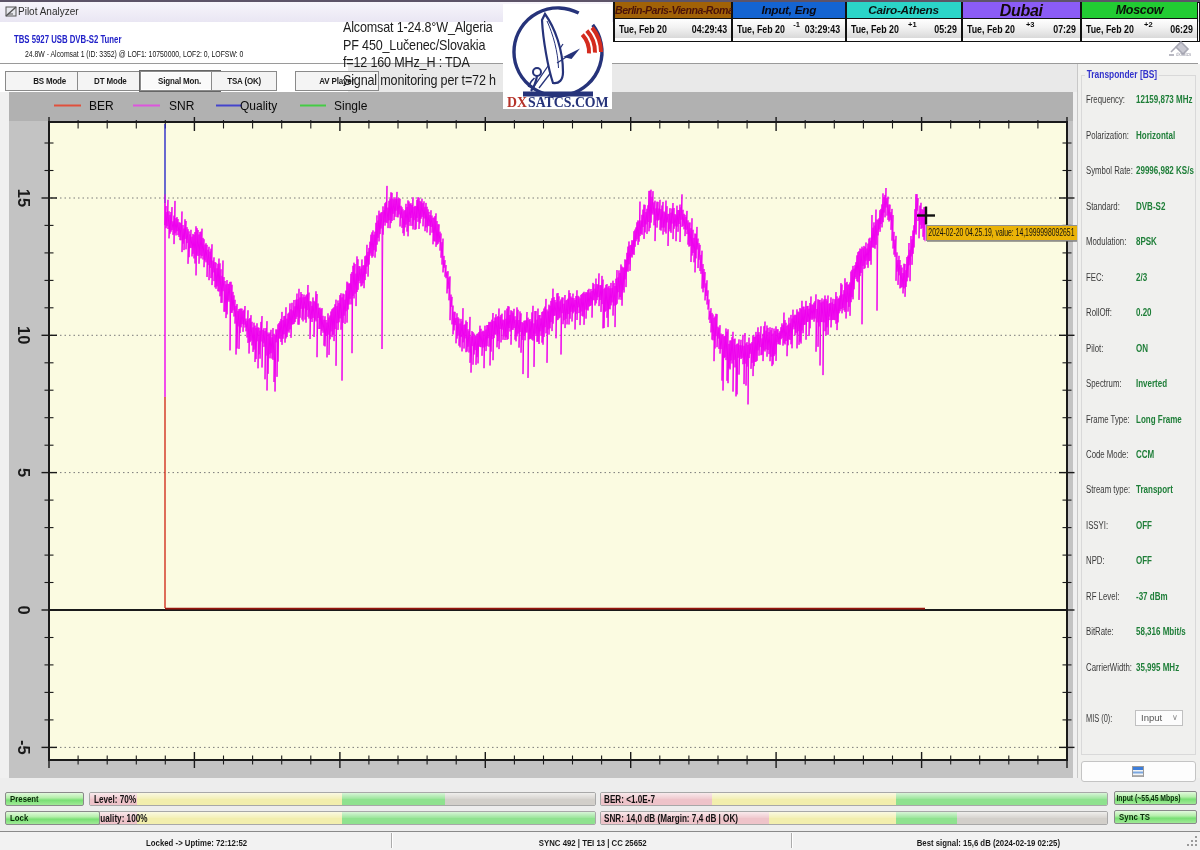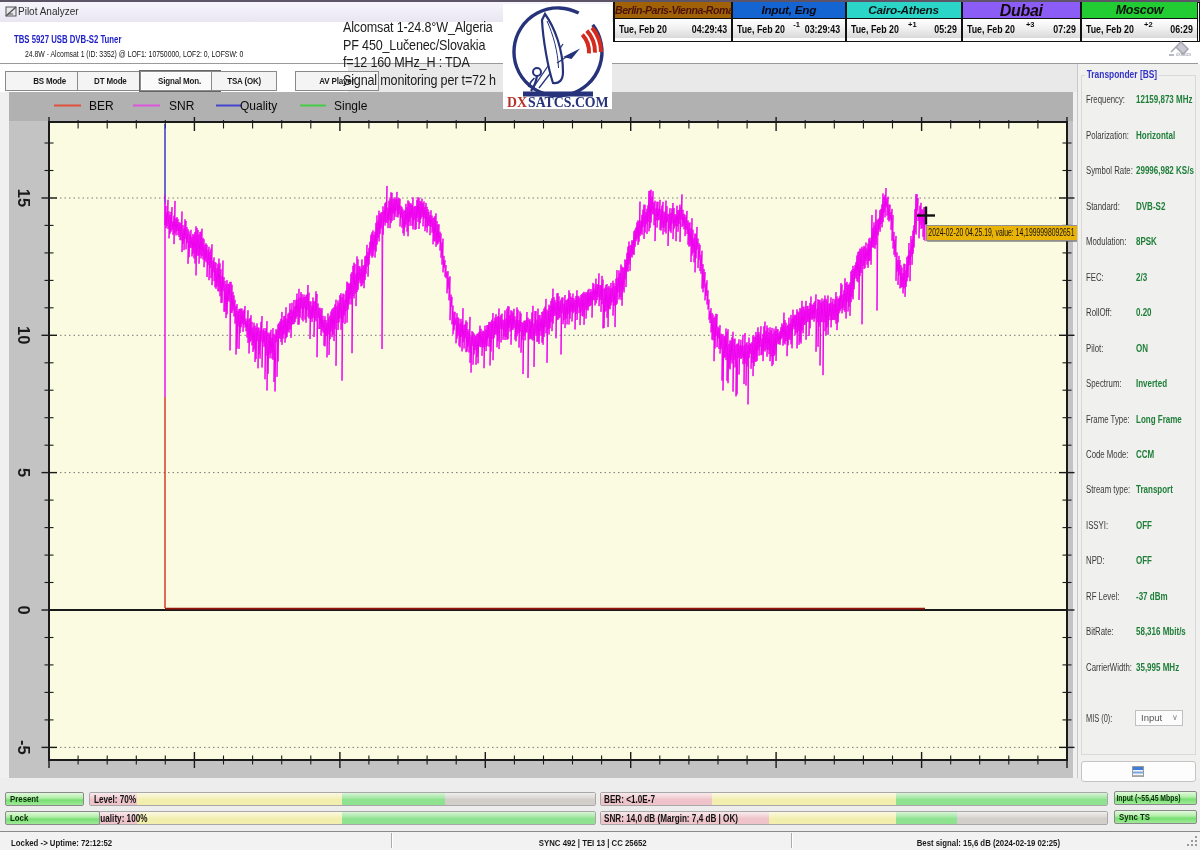--- a/index.html
+++ b/index.html
@@ -318,21 +318,21 @@
 <div class="bar" style="left:600px;top:811px;width:508px">
 <div class="seg" style="left:0;width:168px;background:#eec3c9"></div>
 <div class="seg" style="left:168px;width:127px;background:#f2eead"></div>
 <div class="seg" style="left:295px;width:61px;background:#8fe28f"></div>
 <div class="seg" style="left:356px;width:152px;background:#d2cfca"></div>
 <div class="gloss"></div>
 </div>
 <div class="bartxt" style="left:604px;top:812px">SNR: 14,0 dB (Margin: 7,4 dB | OK)</div>
 
 <div class="abs" id="statusbar"></div>
-<div class="stxt" style="left:0;width:394px;"><span>Locked -&gt; Uptime: 72:12:52</span></div>
+<div class="stxt" style="left:0;width:394px;text-align:center"><span>Locked -&gt; Uptime: 72:12:52</span></div>
 <div class="stxt" style="left:394px;width:397px;text-align:center"><span>SYNC 492 | TEI 13 | CC 25652</span></div>
 <div class="stxtt" style="position:absolute;top:837px;font-size:9.5px;color:#1a1a1a;font-weight:bold;left:791px;width:395px;text-align:center"><span style="display:inline-block;transform:scaleX(0.82);transform-origin:50% 0">Best signal: 15,6 dB (2024-02-19 02:25)</span></div>
 <div class="ssep" style="left:391px"></div>
 <div class="ssep" style="left:791px"></div>
 <svg class="abs" style="left:1186px;top:836px" width="12" height="12" viewBox="0 0 12 12">
 <g fill="#9a9a9a">
       <rect x="9" y="0" width="2" height="2"></rect>
       <rect x="9" y="4" width="2" height="2"></rect>
       <rect x="9" y="8" width="2" height="2"></rect>
       <rect x="5" y="4" width="2" height="2"></rect>

